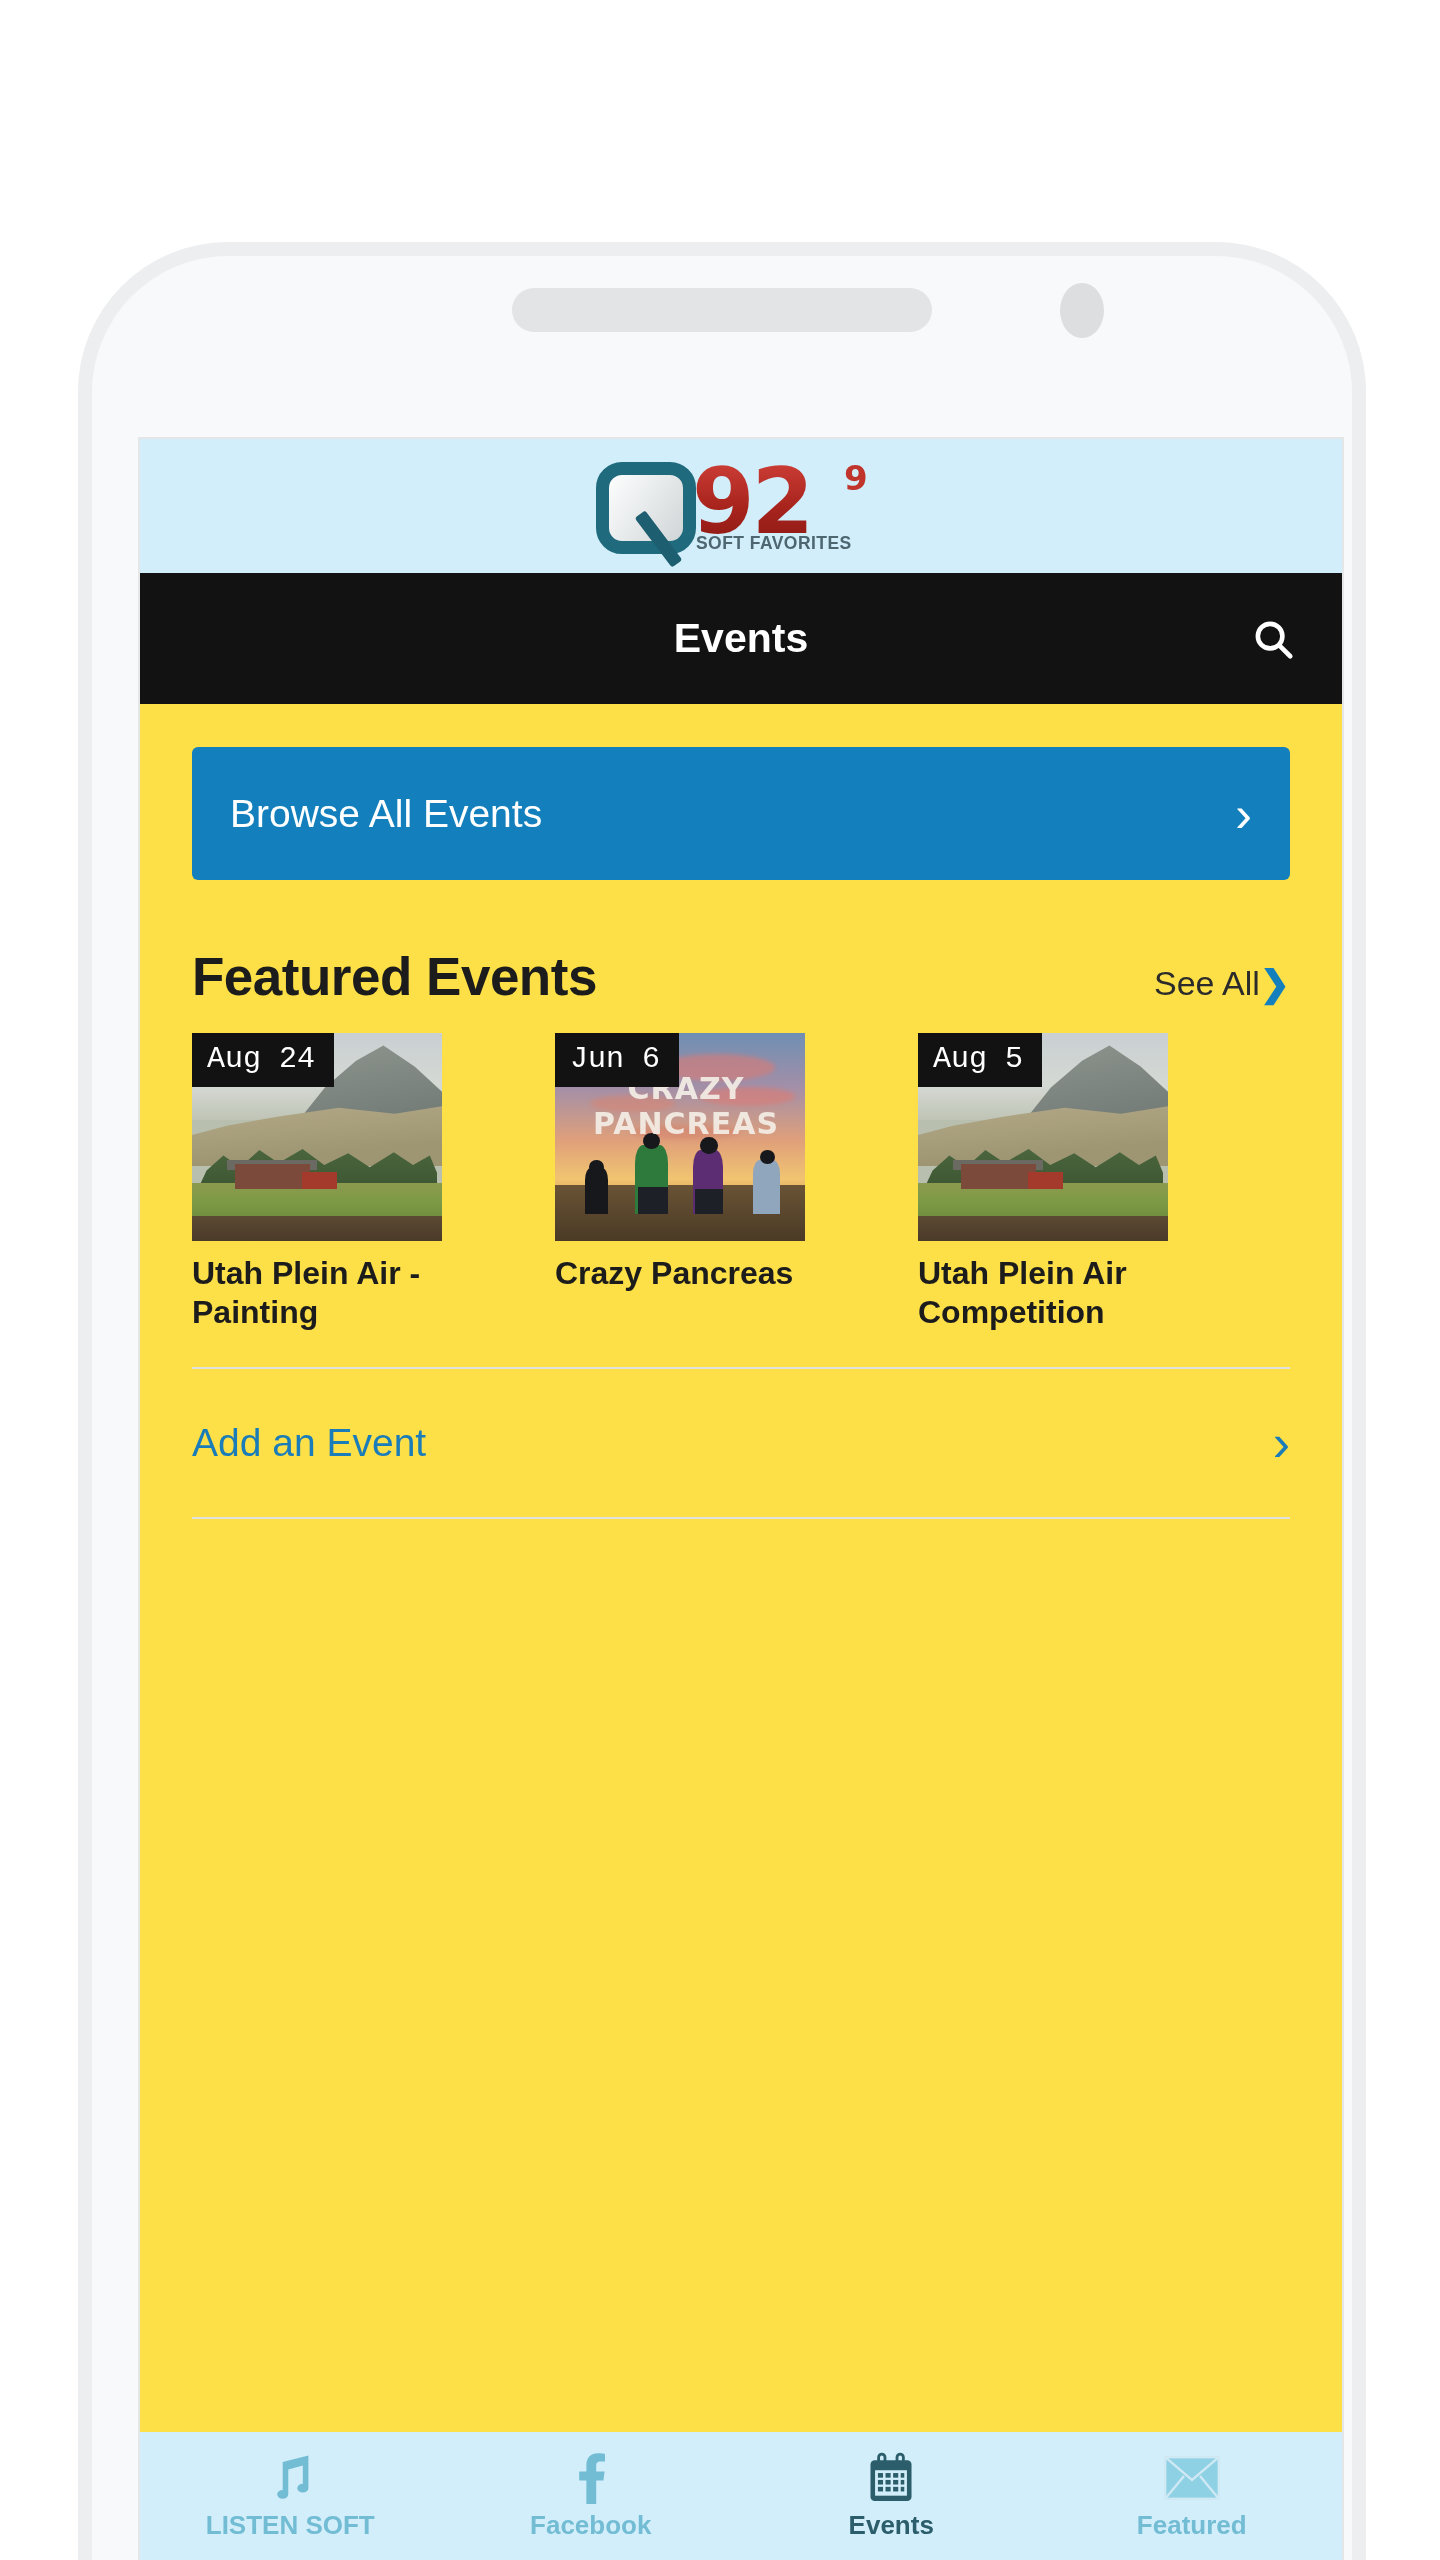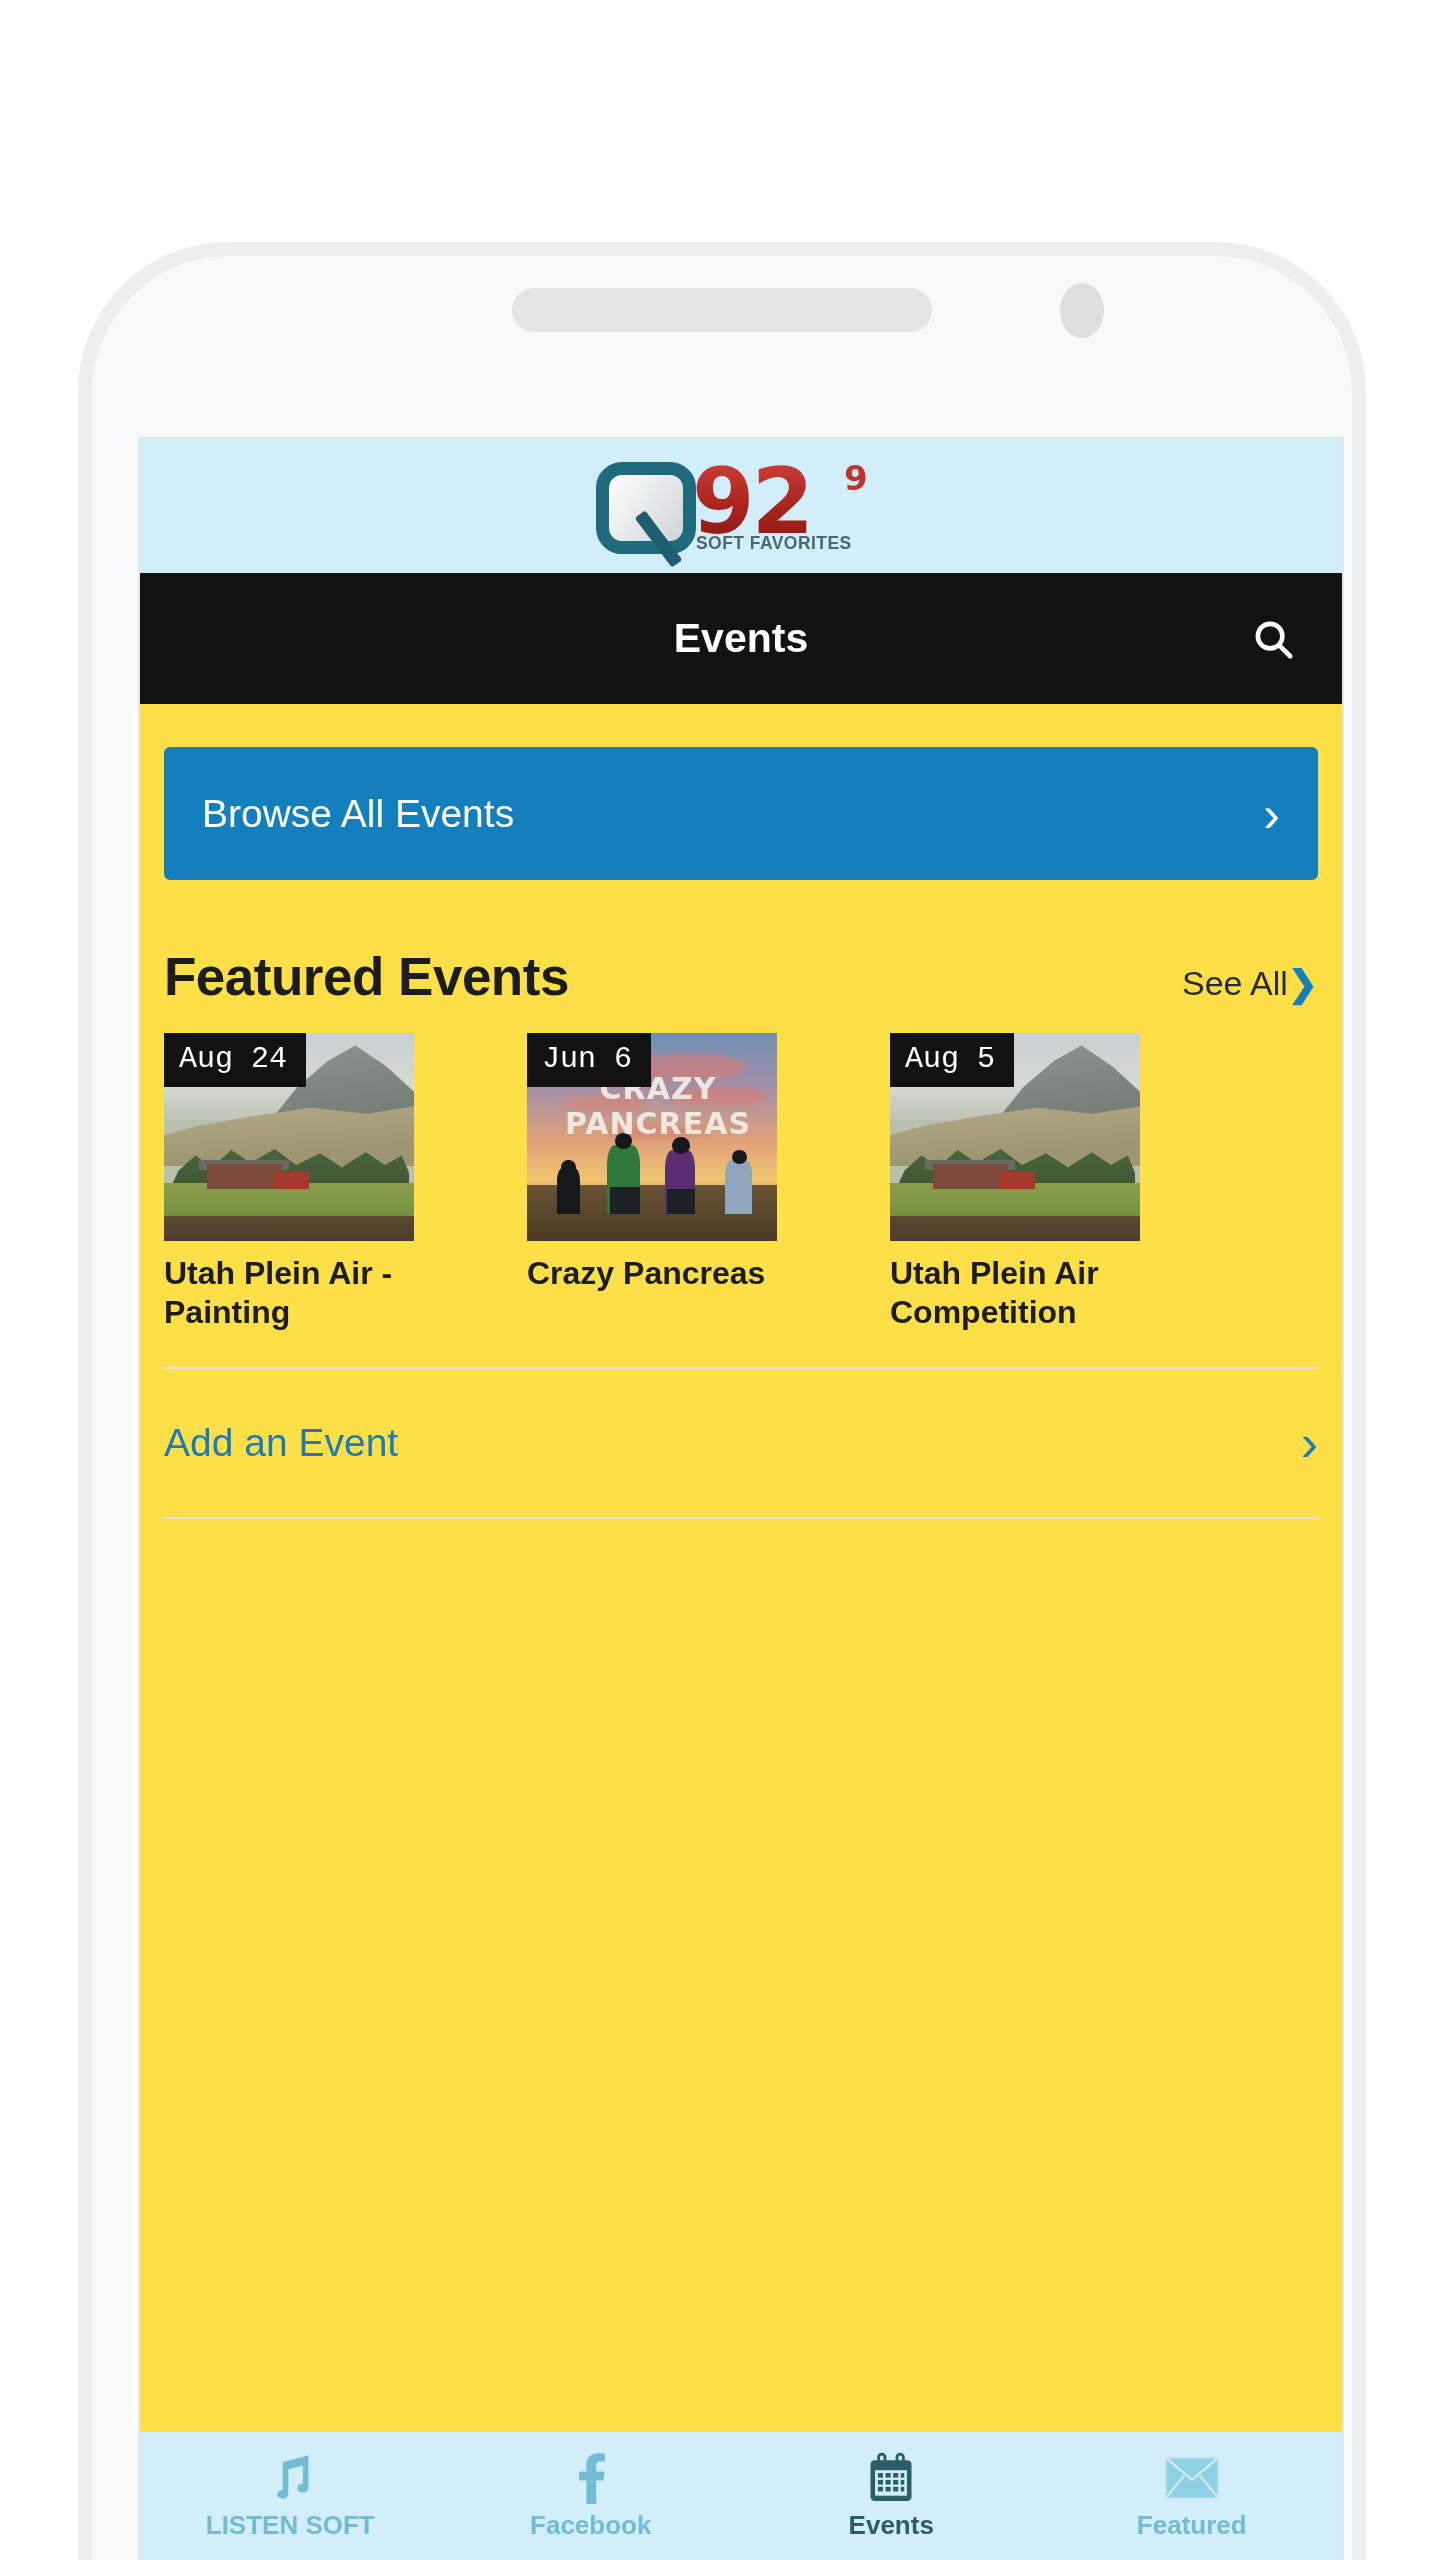--- a/index.html
+++ b/index.html
@@ -131,21 +131,21 @@
   #search-button {
     position: absolute;
     right: 40px; top: 50%;
     transform: translateY(-50%);
     width: 58px; height: 58px;
     display: flex; align-items: center; justify-content: center;
     cursor: pointer;
   }
 
   
-  #content { padding: 0 24px; margin-top: 28px; }
+  #content { padding: 0 52px; margin-top: 28px; }
 
   #browse-all-button {
     margin-top: 43px;
     height: 133px;
     background: #1380bd;
     border-radius: 6px;
     display: flex;
     align-items: center;
     justify-content: space-between;
     padding: 0 38px;

